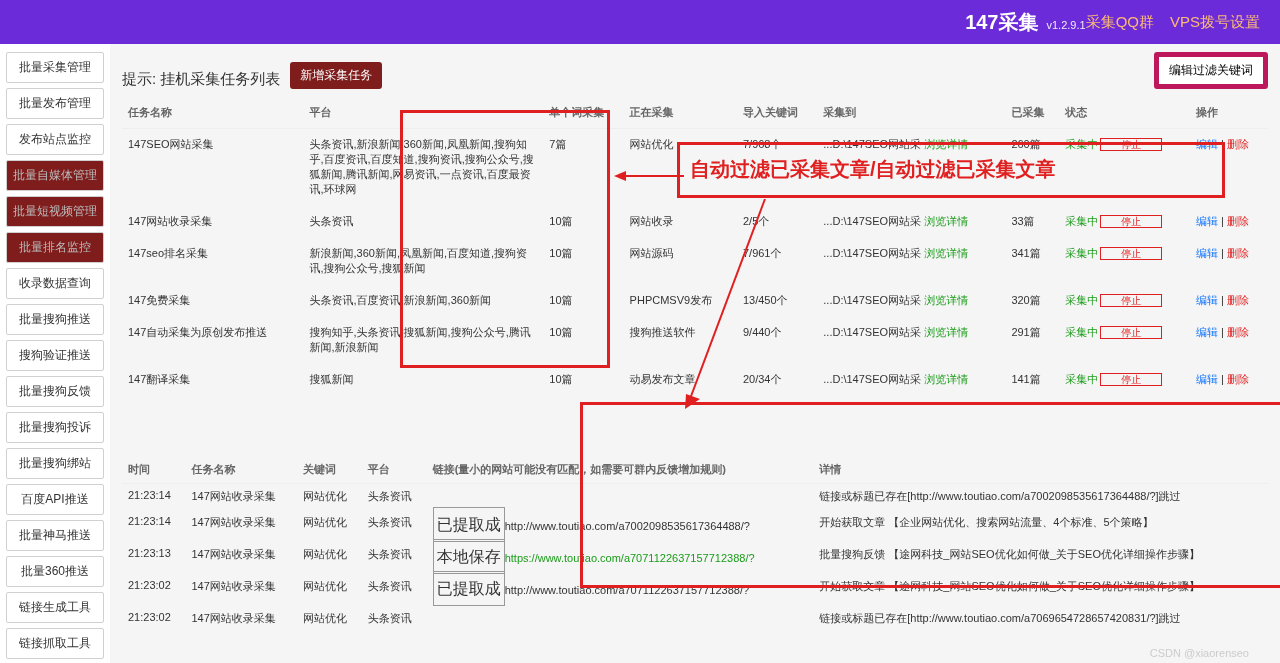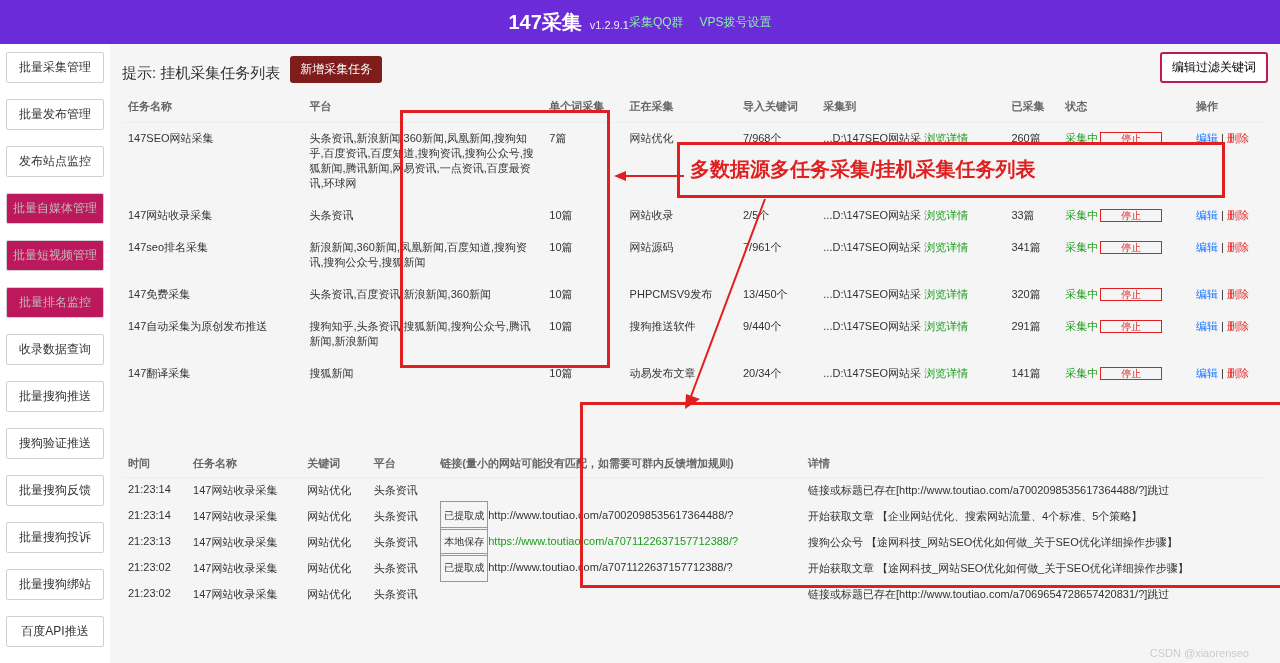--- a/index.html
+++ b/index.html
@@ -1,45 +1,45 @@
 <!DOCTYPE html>
 <html><head>
 <meta charset="utf-8">
 <style>
 *{margin:0;padding:0;box-sizing:border-box;font-family:"Microsoft YaHei",Arial,sans-serif}
 body{background:#f5f5f5;font-size:12px;color:#333;overflow-x:hidden}
-.header{background:#6c2bd9;height:44px;display:flex;align-items:center;padding:8px 20px;color:#fff;justify-content:center}
+.header{background:#6c2bd9;height:44px;display:flex;align-items:center;padding:8px 20px;color:#fff;justify-content:flex-end}
 .header-left{display:flex;align-items:baseline;gap:8px}
 .app-title{font-size:20px;font-weight:bold}
 .version{font-size:11px;opacity:.9}
 .header-right{display:flex;gap:16px}
-.header-link{color:#86efac;font-size:12px;cursor:pointer}
+.header-link{color:#fdba74;font-size:15px;cursor:pointer}
 .layout{display:flex;height:calc(100vh - 44px)}
-.sidebar{width:110px;background:#fff;padding:8px 6px;display:flex;flex-direction:column;gap:16px;overflow-y:auto}
+.sidebar{width:110px;background:#fff;padding:8px 6px;display:flex;flex-direction:column;gap:5px;overflow-y:auto}
 .side-btn{border:1px solid #d0d0d0;background:#fff;padding:6px 4px;font-size:12px;text-align:center;border-radius:2px;cursor:pointer;color:#333}
-.side-btn.disabled{background:#be185d;color:#bbb}
+.side-btn.disabled{background:#7f1d1d;color:#bbb}
 .main{flex:1;padding:8px 12px;overflow:auto;position:relative}
 .tip-row{display:flex;align-items:flex-end;gap:10px;margin-bottom:8px}
 .tip-label{font-size:15px;color:#333}
 .btn-primary{background:#7f1d1d;color:#fff;border:none;padding:5px 10px;font-size:12px;border-radius:3px;cursor:pointer}
-.btn-outline{background:#fff;border:2px solid #be185d;padding:5px 10px;font-size:12px;border-radius:3px;cursor:pointer}
+.btn-outline{background:#fff;border:5px solid #be185d;padding:5px 10px;font-size:12px;border-radius:3px;cursor:pointer}
 .tip-right{margin-left:auto;display:flex;gap:8px}
 table{width:100%;border-collapse:collapse;font-size:11px}
 th{text-align:left;padding:8px 6px;color:#666;font-weight:bold;border-bottom:1px solid #eee}
 td{padding:8px 6px;border-bottom:1px solid #f5f5f5;vertical-align:top}
 .link-green{color:#1a9c1a;cursor:pointer}
 .link-blue{color:#1677ff;cursor:pointer}
 .link-red{color:#e02020;cursor:pointer}
 .tag-green{color:#1a9c1a;font-size:11px}
 .tag-stop{border:1px solid #e02020;color:#e02020;padding:0 20px;font-size:10px;margin-left:2px;cursor:pointer}
 .ops{white-space:nowrap}
 .log-table{margin-top:60px}
 .log-table th{padding:6px}
 .log-table td{padding:5px 6px;font-size:11px}
-.badge{border:1px solid #999;padding:8px 3px;font-size:10px;margin-right:0}
+.badge{border:1px solid #999;padding:8px 3px;font-size:16px;margin-right:0}
 .annot-box1{position:absolute;border:3px solid #e02020;pointer-events:none}
 .annot-text{position:absolute;color:#e02020;font-size:20px;font-weight:bold;white-space:nowrap}
 .platform-col{max-width:200px}
 .watermark{position:fixed;bottom:4px;right:31px;color:#ccc;font-size:11px}
 </style>
 </head>
 <body>
 
 <div class="header">
   <div class="header-left">
@@ -193,21 +193,21 @@
             <td>头条资讯</td>
             <td><span class="badge">已提取成</span><span>http://www.toutiao.com/a7002098535617364488/?</span></td>
             <td>开始获取文章 【企业网站优化、搜索网站流量、4个标准、5个策略】</td>
           </tr>
           <tr>
             <td>21:23:13</td>
             <td>147网站收录采集</td>
             <td>网站优化</td>
             <td>头条资讯</td>
             <td><span class="badge">本地保存</span><span class="link-green">https://www.toutiao.com/a7071122637157712388/?</span></td>
-            <td>搜狗公众号 【途网科技_网站SEO优化如何做_关于SEO优化详细操作步骤】</td>
+            <td>批量搜狗反馈 【途网科技_网站SEO优化如何做_关于SEO优化详细操作步骤】</td>
           </tr>
           <tr>
             <td>21:23:02</td>
             <td>147网站收录采集</td>
             <td>网站优化</td>
             <td>头条资讯</td>
             <td><span class="badge">已提取成</span><span>http://www.toutiao.com/a7071122637157712388/?</span></td>
             <td>开始获取文章 【途网科技_网站SEO优化如何做_关于SEO优化详细操作步骤】</td>
           </tr>
           <tr>
@@ -216,21 +216,21 @@
             <td>网站优化</td>
             <td>头条资讯</td>
             <td></td>
             <td>链接或标题已存在[http://www.toutiao.com/a7069654728657420831/?]跳过</td>
           </tr>
         </tbody>
     </table>
 
     <div class="annot-box1" style="left:290px;top:66px;width:210px;height:258px"></div>
     <div class="annot-box1" style="left:567px;top:98px;width:548px;height:56px"></div>
-    <div class="annot-text" style="left:580px;top:112px">多数据源多任务采集/挂机采集任务列表</div>
+    <div class="annot-text" style="left:580px;top:112px">自动过滤已采集文章/自动过滤已采集文章</div>
     <div class="annot-box1" style="left:470px;top:358px;width:750px;height:186px"></div>
     <svg style="position:absolute;left:504px;top:122px;pointer-events:none" width="70" height="20">
         <line x1="70" y1="10" x2="8" y2="10" stroke="#e02020" stroke-width="2"></line>
         <polygon points="0,10 12,5 12,15" fill="#e02020"></polygon>
       </svg>
     <svg style="position:absolute;left:570px;top:155px;pointer-events:none" width="90" height="210">
         <line x1="85" y1="0" x2="10" y2="200" stroke="#e02020" stroke-width="2"></line>
         <polygon points="5,210 6,195 20,200" fill="#e02020"></polygon>
       </svg>
   </div>

